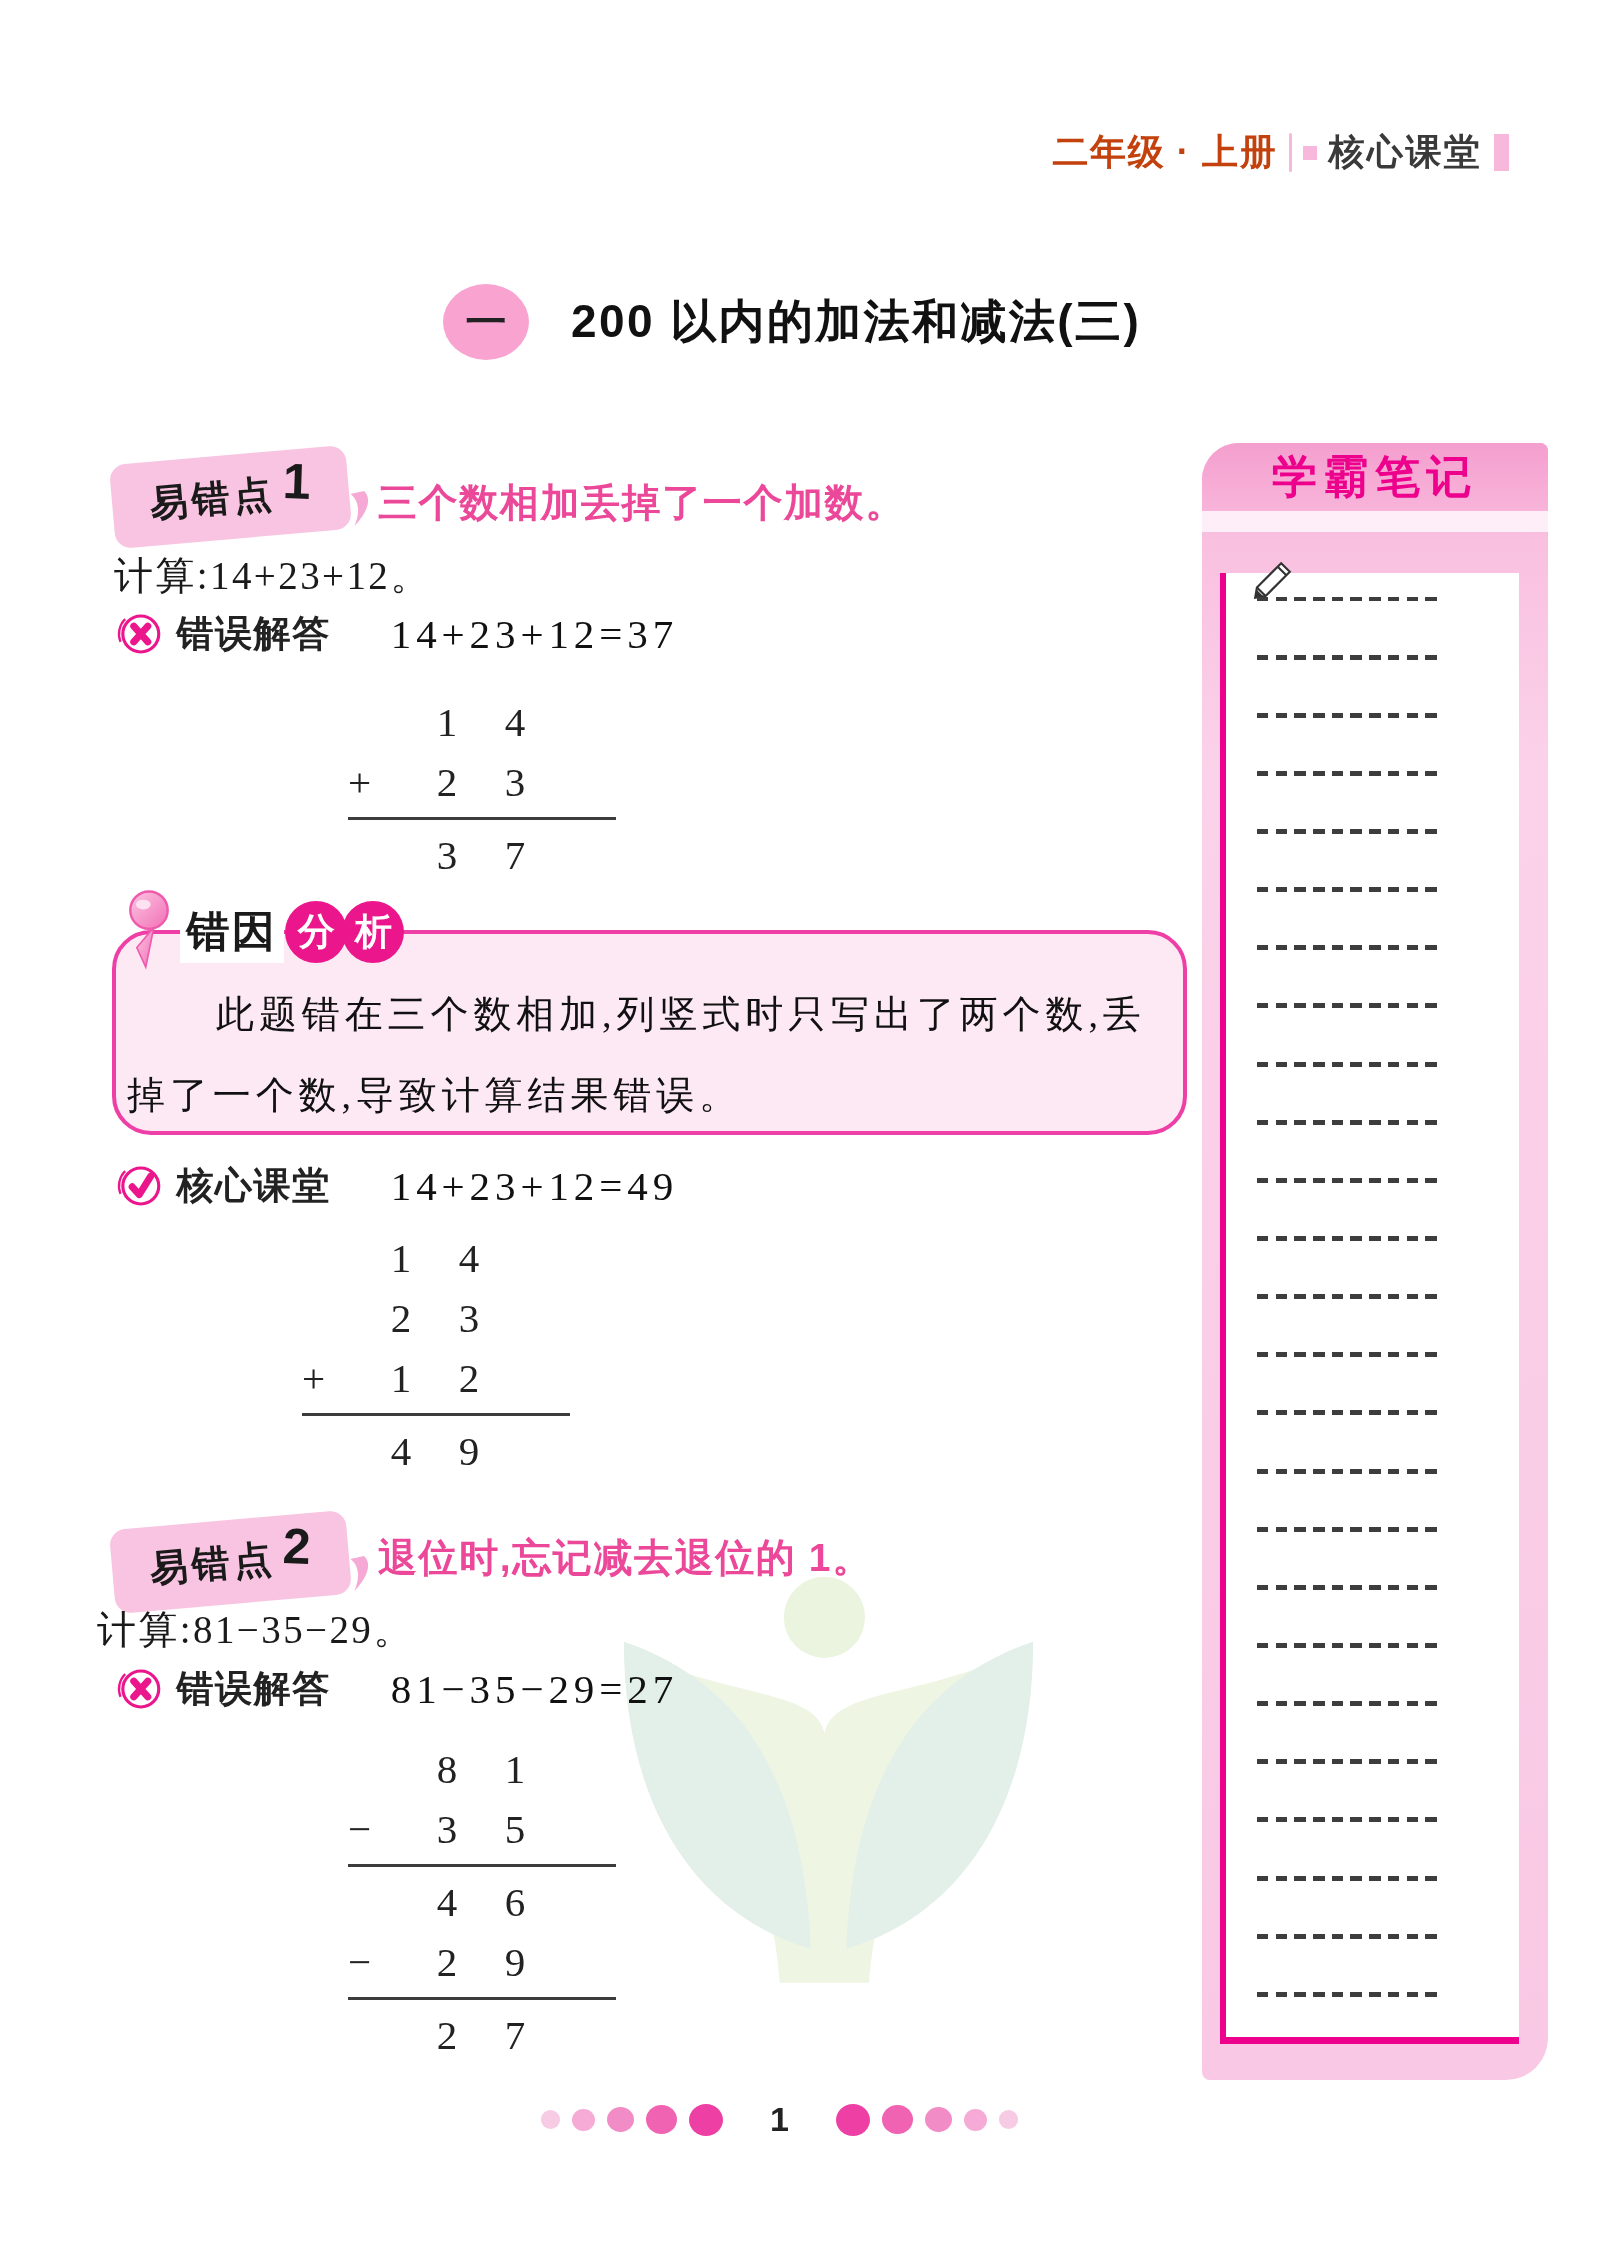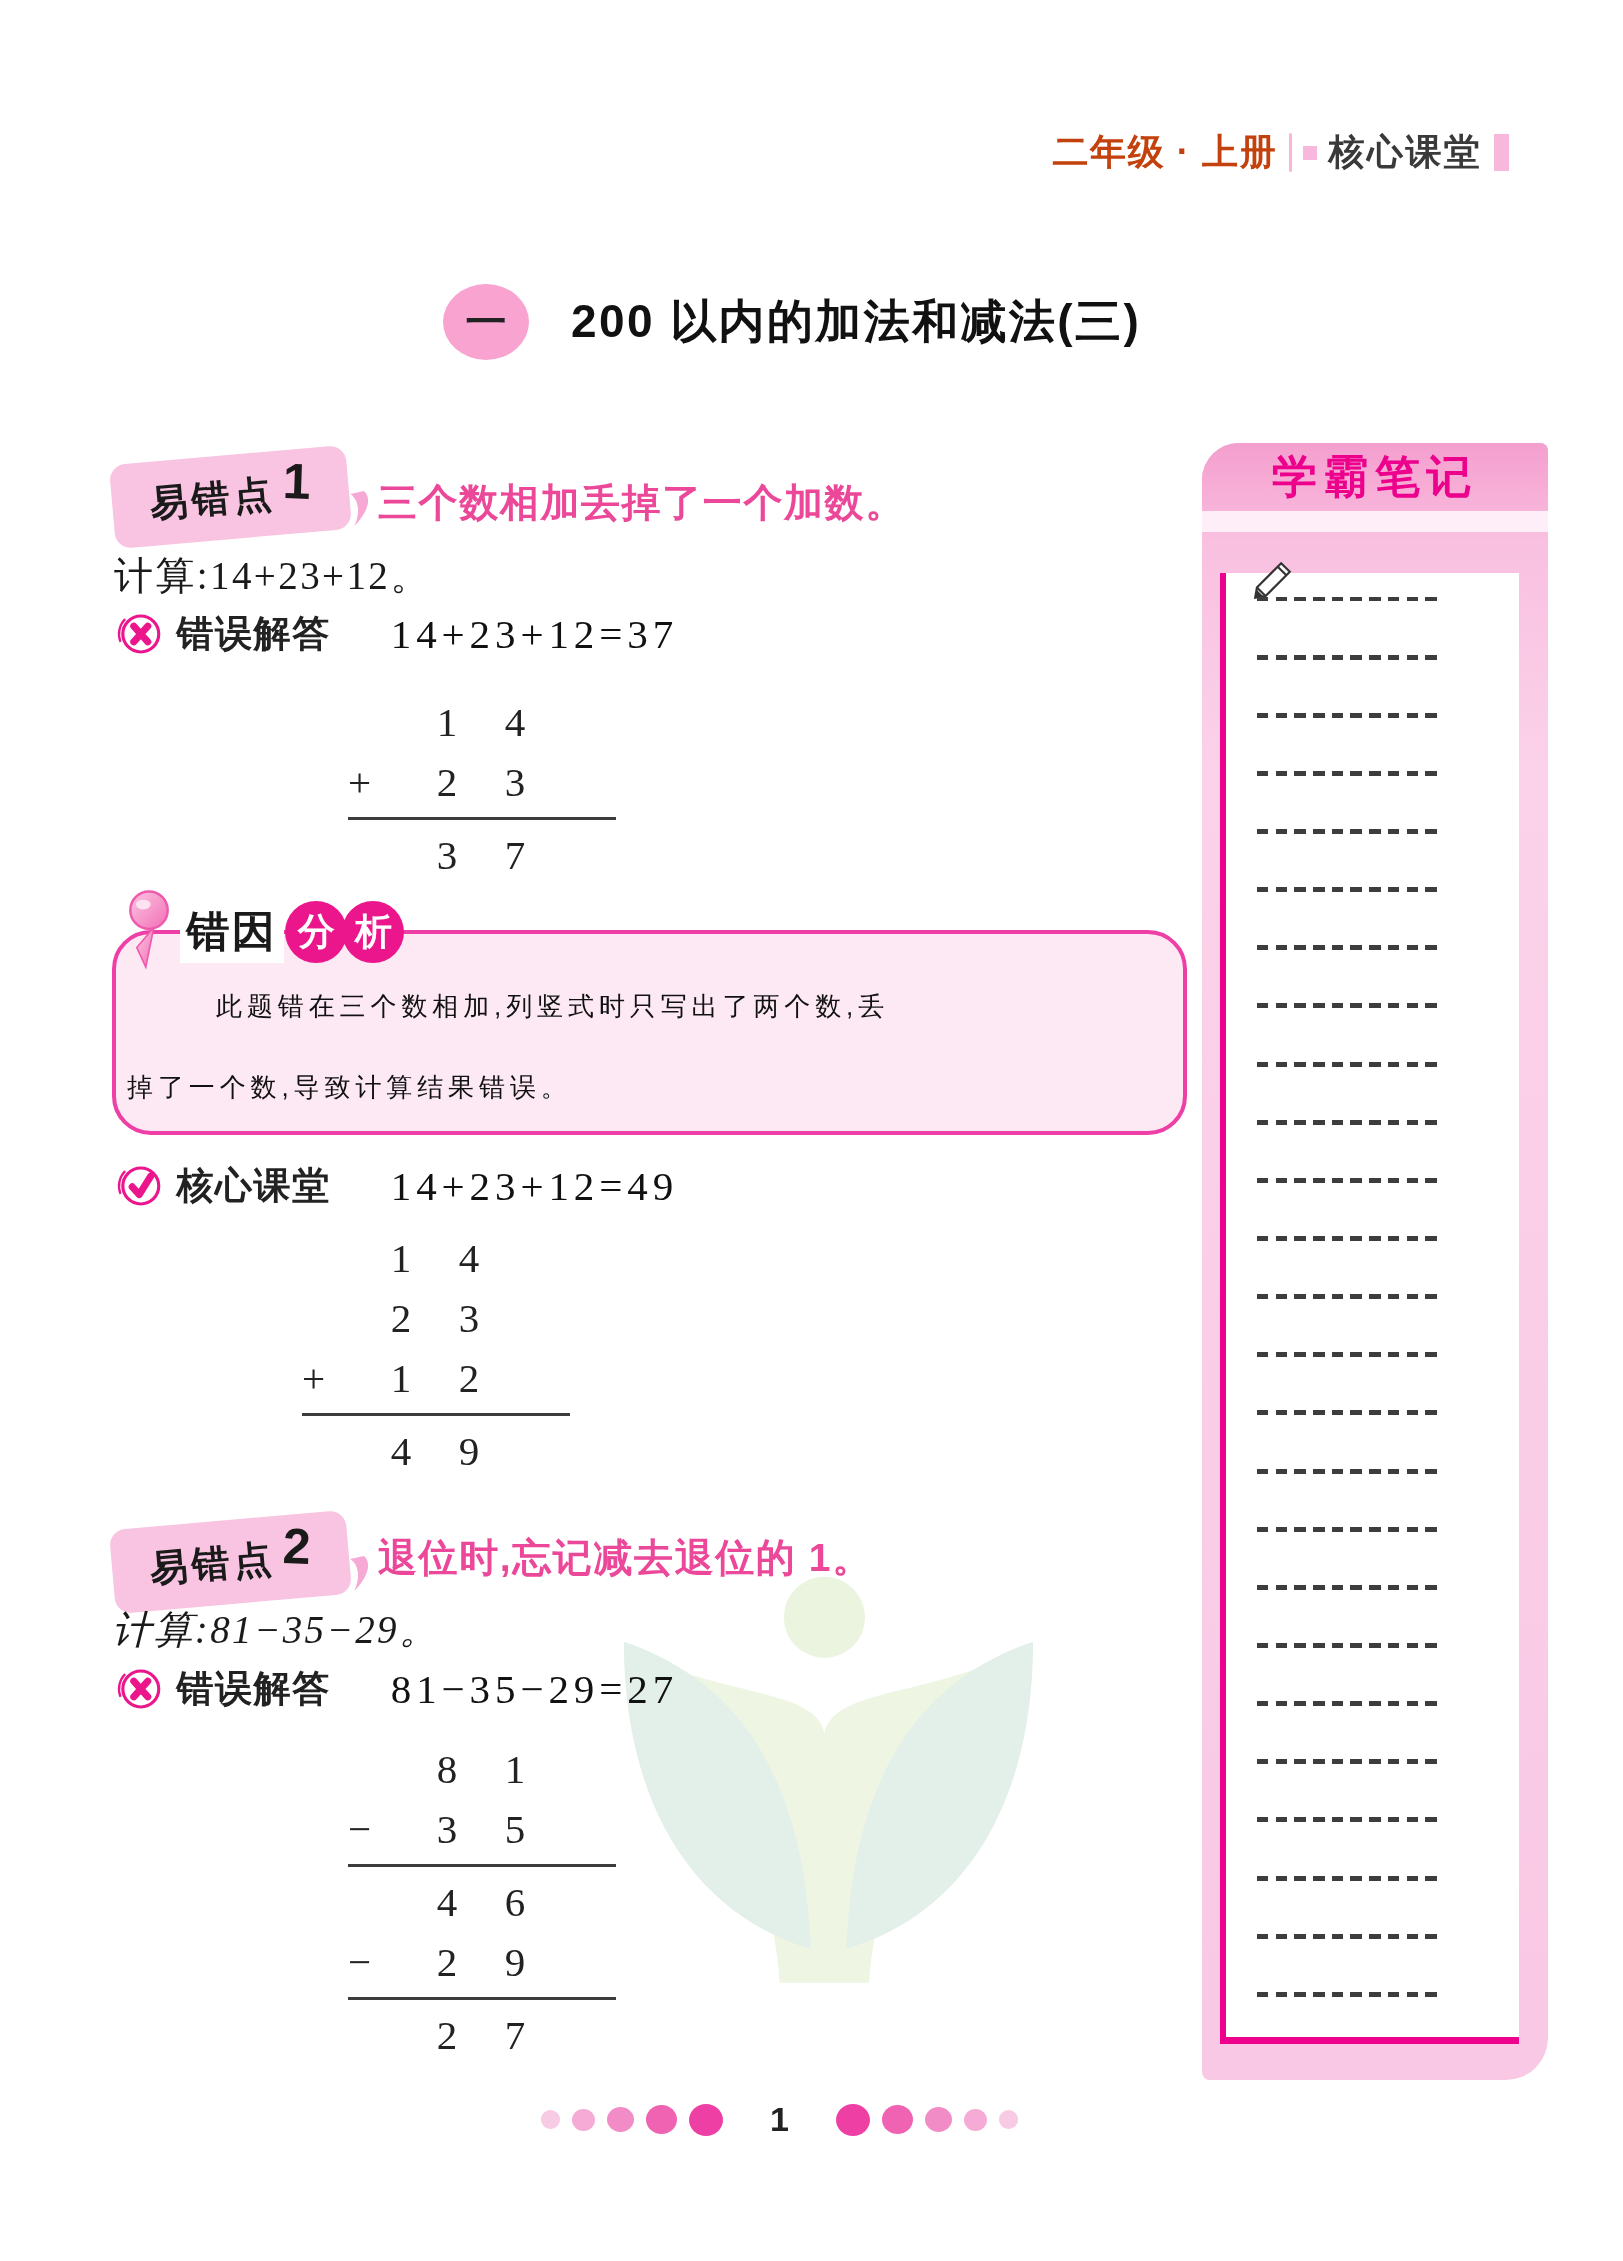--- a/index.html
+++ b/index.html
@@ -35,21 +35,21 @@
   .tail1{left:348px;top:489px;}
   .tail2{left:348px;top:1554px;}
 
   .subtitle{position:absolute;font-size:39px;font-weight:bold;color:#ec4899;letter-spacing:1.6px;z-index:2;}
   .subtitle1{left:378px;top:476px;}
   .subtitle2{left:378px;top:1531px;}
 
   .problem{position:absolute;font-family:"Liberation Serif",serif;font-size:39px;color:#1a1a1a;
            letter-spacing:2.4px;z-index:2;}
   .problem1{left:114px;top:549px;}
-  .problem2{left:112px;top:1603px;font-style:italic;}
+  .problem2{left:97px;top:1603px;}
 
   
   .ans-row{position:absolute;display:flex;align-items:center;z-index:2;}
   .mark-icon{width:50px;height:50px;flex:0 0 auto;}
   .ans-label{font-size:37px;font-weight:bold;color:#222;letter-spacing:1.6px;margin-left:11.4px;}
   .ans-expr{font-family:"Liberation Serif",serif;font-size:41px;color:#111;
             letter-spacing:4.9px;margin-left:60px;}
   .wrong1{left:115px;top:609px;}
   .correct1{left:115px;top:1161px;}
   .wrong2{left:115px;top:1664px;}
@@ -65,21 +65,21 @@
   .vcalc3{left:348px;top:1739px;}
 
   
   .analysis-box{position:absolute;left:112px;top:930px;width:1075px;height:205px;
                 background:#fde9f4;border:4px solid #ee3fa6;border-radius:39px;box-sizing:border-box;z-index:1;}
   .analysis-head{position:absolute;left:123px;top:892px;display:flex;align-items:center;z-index:3;text-align:center;}
   .an-black{font-size:43px;font-weight:bold;color:#1a1a1a;background:#fff;padding:1.6px 6.5px;letter-spacing:2.4px;}
   .an-circle{width:62px;height:62px;border-radius:50%;background:#ec168c;color:#fff;font-size:37px;
              font-weight:bold;display:flex;align-items:center;justify-content:center;margin-left:1.6px;}
   .an-circle + .an-circle{margin-left:-4.9px;}
-  .an-line{position:absolute;font-family:Liberation Sans, sans-serif;font-size:26px;color:#111;
+  .an-line{position:absolute;font-family:Liberation Serif, serif;font-size:38px;color:#111;
            letter-spacing:4.9px;z-index:2;}
   .an-line1{left:216px;top:989px;}
   .an-line2{left:127px;top:1070px;}
   .mag-icon{margin-right:4.9px;margin-top:-3.2px;}
 
   
   .sidebar{position:absolute;left:1202px;top:443px;width:346px;height:1637px;
            background:linear-gradient(180deg,#f6a9d4 0%,#f9c0e0 6%,#fbd2e9 20%,#f9c8e4 100%);
            border-radius:37px 8px 42px 8px;z-index:2;}
   .sb-head{position:absolute;top:0;left:0;right:0;height:68px;

